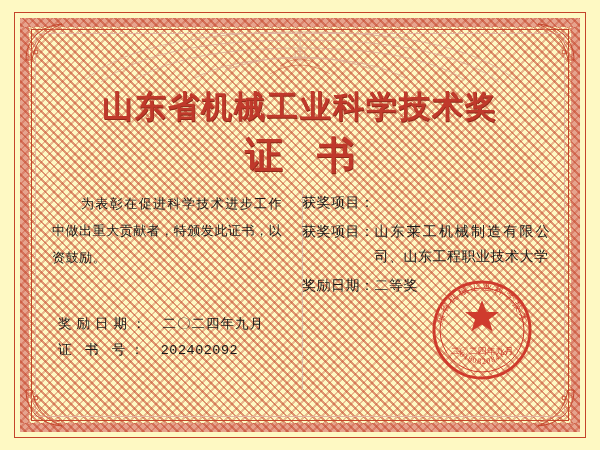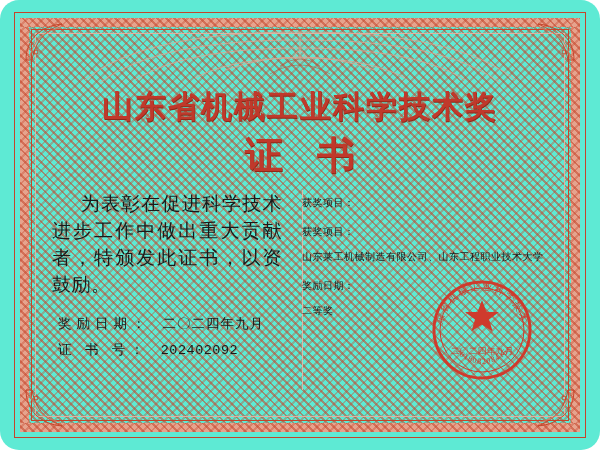--- a/index.html
+++ b/index.html
@@ -11,23 +11,22 @@
     height: 450px;
     background: #ffffff;
     font-family: "Liberation Serif", "DejaVu Serif", serif;
     overflow: hidden;
   }
 
   .certificate {
     position: relative;
     width: 600px;
     height: 450px;
-    background: #5eead4;
-    box-sizing: border-box;
-    border-radius: 19px;
+    background: #fef9c3;
+    box-sizing: border-box;
   }
 
   
   .border-outer {
     position: absolute;
     left: 14px;
     top: 12px;
     right: 14px;
     bottom: 12px;
     border: 1px solid #c4452b;
@@ -165,21 +164,21 @@
   .divider {
     position: absolute;
     top: 148px;
     bottom: 18px;
     left: 258px;
     width: 1px;
     background: #d9b9aa;
   }
 
   .para {
-    font-size: 19px;
+    font-size: 13px;
     line-height: 27px;
     text-align: justify;
     letter-spacing: 0.5px;
     padding-right: 6px;
   }
   .para .indent { display: inline-block; width: 28px; }
 
   .meta {
     position: absolute;
     left: 6px;
@@ -200,24 +199,23 @@
   .meta-value {
     letter-spacing: 1px;
   }
   .meta-value.num {
     font-family: Liberation Mono, monospace;
     letter-spacing: 0.5px;
   }
 
   .field {
     display: flex;
-    font-size: 10px;
+    font-size: 14px;
     line-height: 25px;
     margin-bottom: 4px;
-    flex-direction: column;
   }
   .field-label {
     flex: 0 0 auto;
     white-space: nowrap;
     letter-spacing: 0.5px;
   }
   .field-value {
     flex: 1 1 auto;
     letter-spacing: 0.5px;
     text-align: justify;

